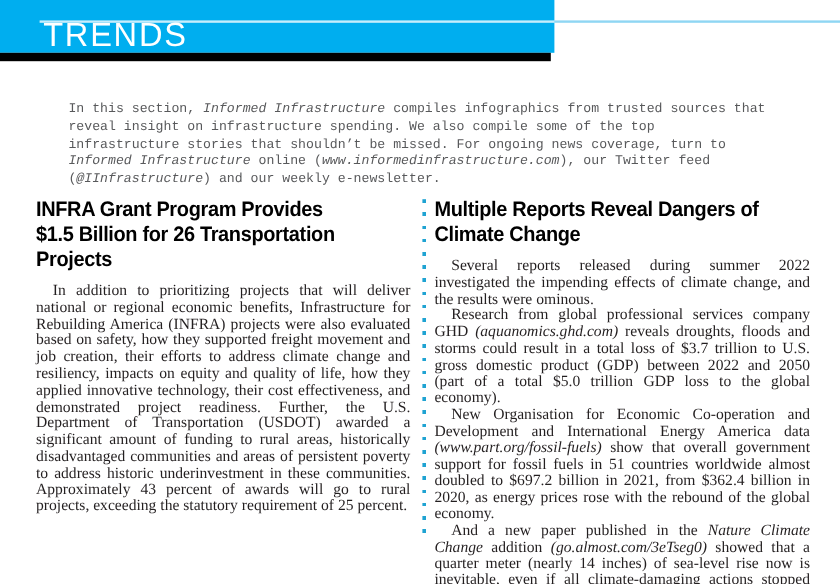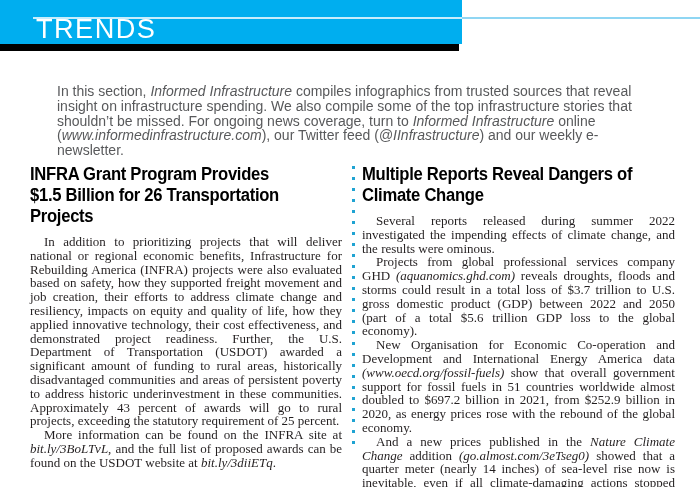--- a/index.html
+++ b/index.html
@@ -41,22 +41,22 @@
     letter-spacing: 1.5px;
     line-height: 28px;
     transform: scaleX(0.97);
     transform-origin: left top;
   }
 
   
   .intro {
     position: absolute; left: 57px; top: 84px;
     width: 586px;
-    font-family: Liberation Sans, sans-serif;
-    font-size: 14px;
+    font-family: Liberation Mono, monospace;
+    font-size: 11px;
     line-height: 14.8px;
     color: #58595B;
   }
 
   
   .col { position: absolute; top: 164px; }
   .col-left  { left: 30px;  width: 312px; }
   .col-right { left: 362px; width: 313px; }
 
   .article-title {
@@ -102,28 +102,27 @@
 
 <div class="column-divider"></div>
 
 <div class="col col-left">
   <h2 class="article-title">
     <span>INFRA Grant Program Provides</span>
     <span>$1.5 Billion for 26 Transportation Projects</span>
   </h2>
   <div class="article-body">
     <p><span>In addition to prioritizing projects that will deliver national or regional economic benefits, Infrastructure for Rebuilding America (INFRA) projects were also evaluated based on safety, how they supported freight movement and job creation, their efforts to address climate change and resiliency, impacts on equity and quality of life, how they applied innovative technology, their cost effectiveness, and demonstrated project readiness. Further, the U.S. Department of Transportation (USDOT) awarded a significant amount of funding to rural areas, historically disadvantaged communities and areas of persistent poverty to address historic underinvestment in these communities. Approximately 43 percent of awards will go to rural projects, exceeding the statutory requirement of 25 percent.</span></p>
-    <p><span>More information can be found on the INFRA site at </span><i>bit.ly/3BoLTvL</i><span>, and the full list of proposed awards can be found on the USDOT website at </span><i>bit.ly/3diiETq</i><span>.</span></p>
   </div>
 </div>
 
 <div class="col col-right">
   <h2 class="article-title">
     <span>Multiple Reports Reveal Dangers of</span>
     <span>Climate Change</span>
   </h2>
   <div class="article-body">
     <p><span>Several reports released during summer 2022 investigated the impending effects of climate change, and the results were ominous.</span></p>
-    <p><span>Projects from global professional services company GHD </span><i>(aquanomics.ghd.com)</i><span> reveals droughts, floods and storms could result in a total loss of $3.7 trillion to U.S. gross domestic product (GDP) between 2022 and 2050 (part of a total $5.6 trillion GDP loss to the global economy).</span></p>
-    <p><span>New Organisation for Economic Co-operation and Development and International Energy America data </span><i>(www.oecd.org/fossil-fuels)</i><span> show that overall government support for fossil fuels in 51 countries worldwide almost doubled to $697.2 billion in 2021, from $252.9 billion in 2020, as energy prices rose with the rebound of the global economy.</span></p>
-    <p><span>And a new prices published in the </span><i>Nature Climate Change</i><span> addition </span><i>(go.almost.com/3eTseg0)</i><span> showed that a quarter meter (nearly 14 inches) of sea-level rise now is inevitable, even if all climate-damaging actions stopped immediately.</span></p>
+    <p><span>Research from global professional services company GHD </span><i>(aquanomics.ghd.com)</i><span> reveals droughts, floods and storms could result in a total loss of $3.7 trillion to U.S. gross domestic product (GDP) between 2022 and 2050 (part of a total $5.0 trillion GDP loss to the global economy).</span></p>
+    <p><span>New Organisation for Economic Co-operation and Development and International Energy America data </span><i>(www.part.org/fossil-fuels)</i><span> show that overall government support for fossil fuels in 51 countries worldwide almost doubled to $697.2 billion in 2021, from $362.4 billion in 2020, as energy prices rose with the rebound of the global economy.</span></p>
+    <p><span>And a new paper published in the </span><i>Nature Climate Change</i><span> addition </span><i>(go.almost.com/3eTseg0)</i><span> showed that a quarter meter (nearly 14 inches) of sea-level rise now is inevitable, even if all climate-damaging actions stopped immediately.</span></p>
   </div>
 </div>
 
 </body></html>

